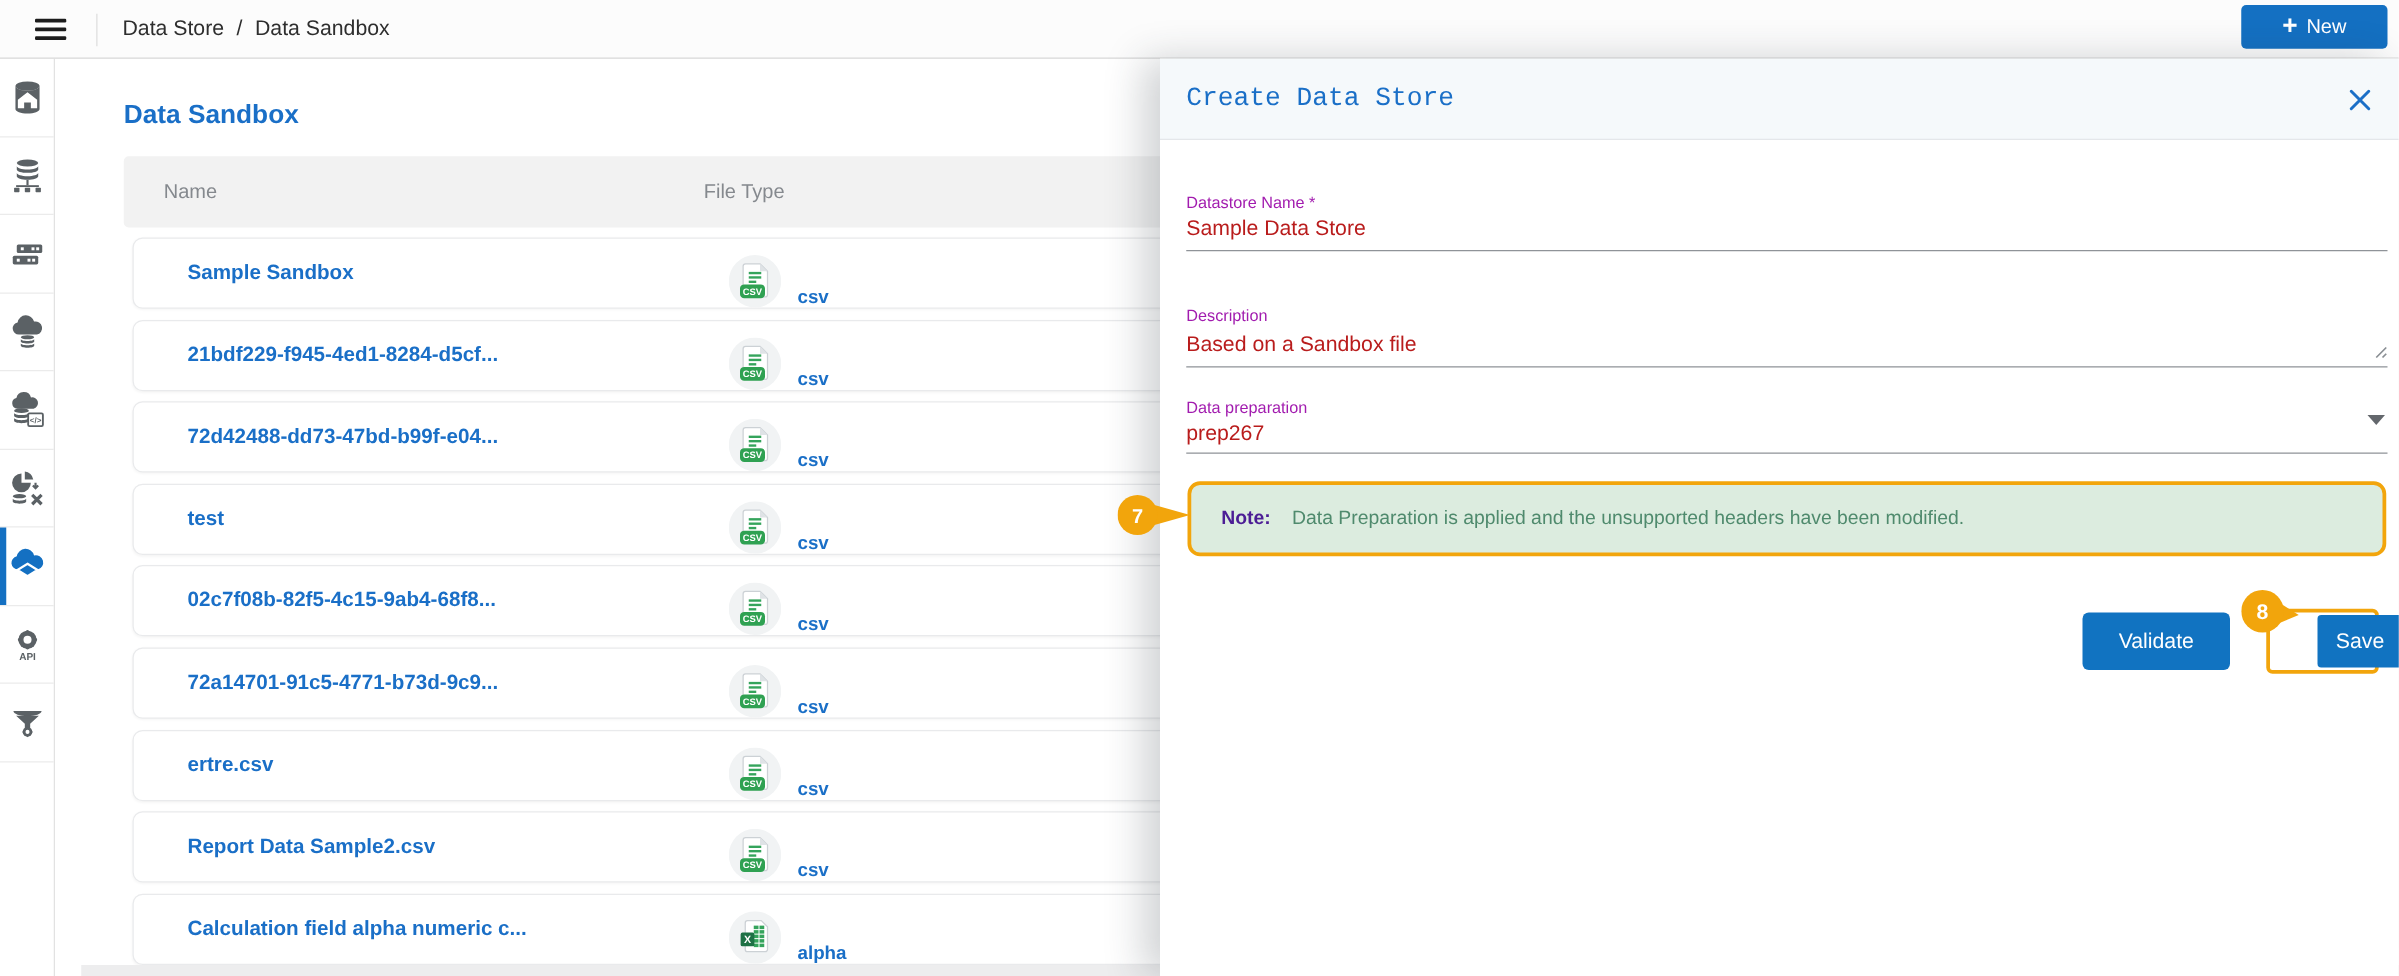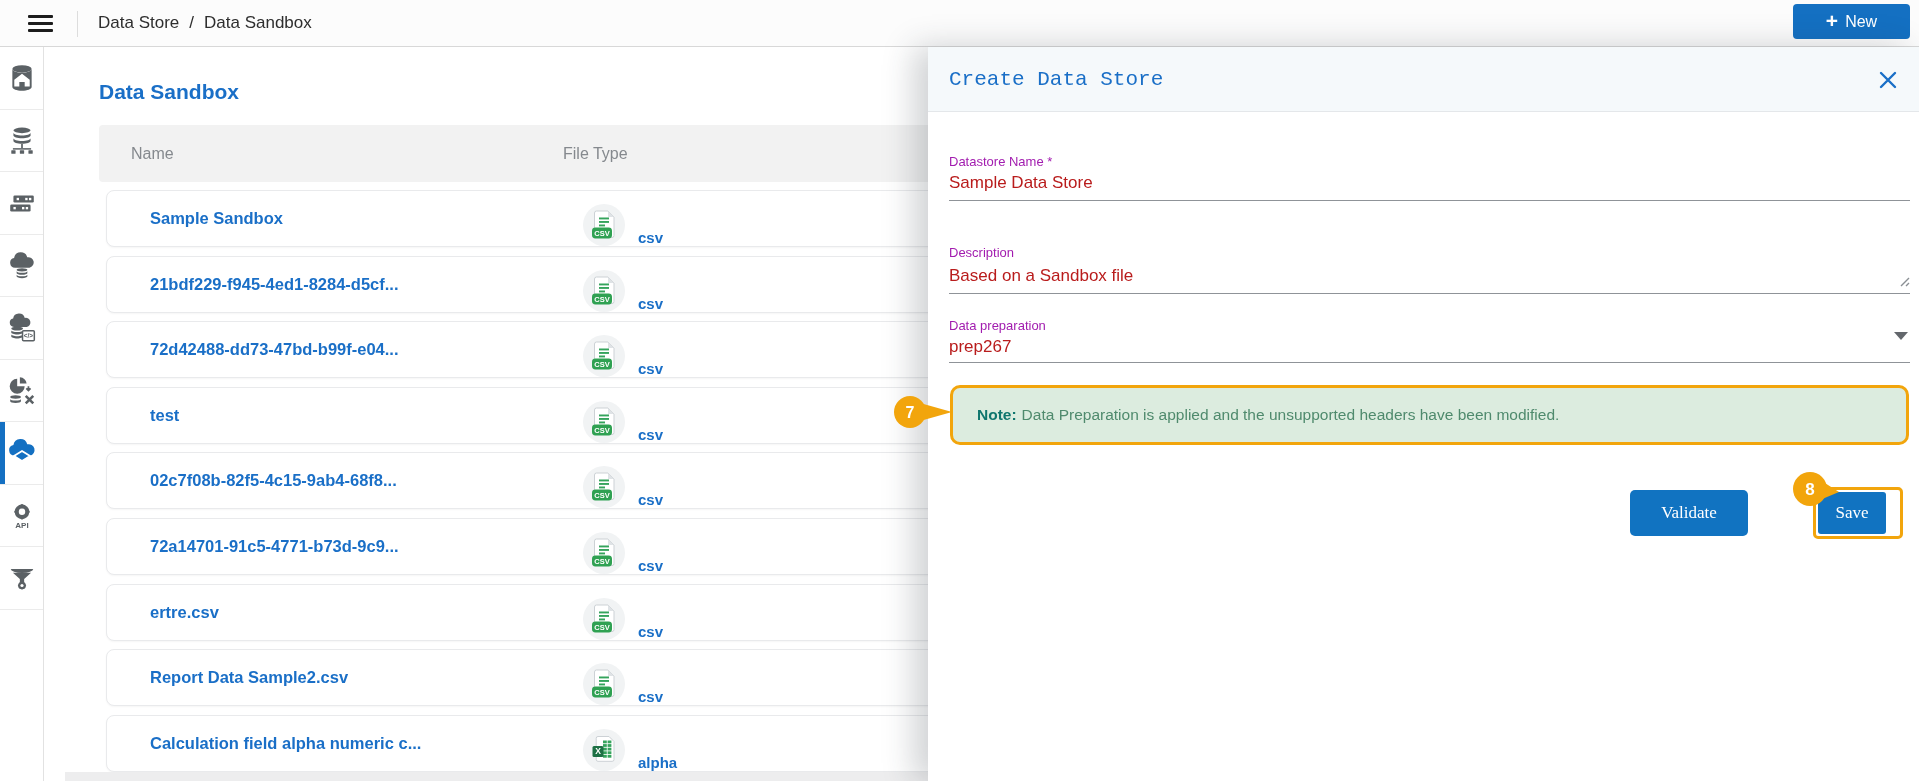--- a/index.html
+++ b/index.html
@@ -40,22 +40,22 @@
   .drawer { position:absolute; top:47px; left:928px; right:0; bottom:0; background:#fff; z-index:10; box-shadow:-14px 0 30px rgba(40,50,60,.22); }
   .drawer-header { position:absolute; top:0; left:0; right:0; height:65px; background:#f5f9fb; border-bottom:1px solid #e4e7ea; }
   .drawer-title { position:absolute; left:21px; top:0; line-height:65px; font-size:21px; color:#1a6fc7; font-weight:normal;font-family:Liberation Mono, monospace; }
   .close-btn { position:absolute; right:21px; top:23px; width:20px; height:20px; cursor:pointer; }
   .dlabel { position:absolute; left:21px; font-size:13px; color:#a21caf; }
   .dvalue { position:absolute; left:21px; font-size:17px; color:#b91c1c; }
   .uline { position:absolute; left:21px; width:961px; height:1px; background:#8f9398; }
   .grip { position:absolute; left:968px; top:226px; width:14px; height:14px; }
   .caret { position:absolute; left:966px; top:285px; width:0; height:0; border-left:7px solid transparent; border-right:7px solid transparent; border-top:8px solid #63676c; }
   .note { position:absolute; left:22px; top:338px; width:959px; height:60px; background:#dcecdf; border:3px solid #f2a50c; border-radius:10px; display:flex; align-items:center; padding-left:24px; font-size:15.5px; color:#4f8a6d; }
-  .note b { color:#0f766e; margin-right:5px; }
-  .btn { position:absolute; border:none; border-radius:5px; background:#1173c1; color:#fff; font-family:Liberation Serif, serif; font-size:17px; cursor:pointer; }
+  .note b { color:#4c1d95; margin-right:17px; }
+  .btn { position:absolute; border:none; border-radius:5px; background:#1173c1; color:#fff; font-family:Liberation Sans, sans-serif; font-size:17px; cursor:pointer;margin-left:36px; }
   .validate-btn { left:702px; top:443px; width:118px; height:46px; }
   .save-outline { position:absolute; left:885px; top:440px; width:90px; height:52px; border:3px solid #f2a50c; border-radius:5px; }
   .save-btn { left:2px; top:2px; width:68px; height:42px; border-radius:3px; }
   .balloon { position:absolute; z-index:12; }
   .balloon text { font-family:"Liberation Sans",sans-serif; }
 </style>
 </head>
 <body>
 <div id="app">
 

